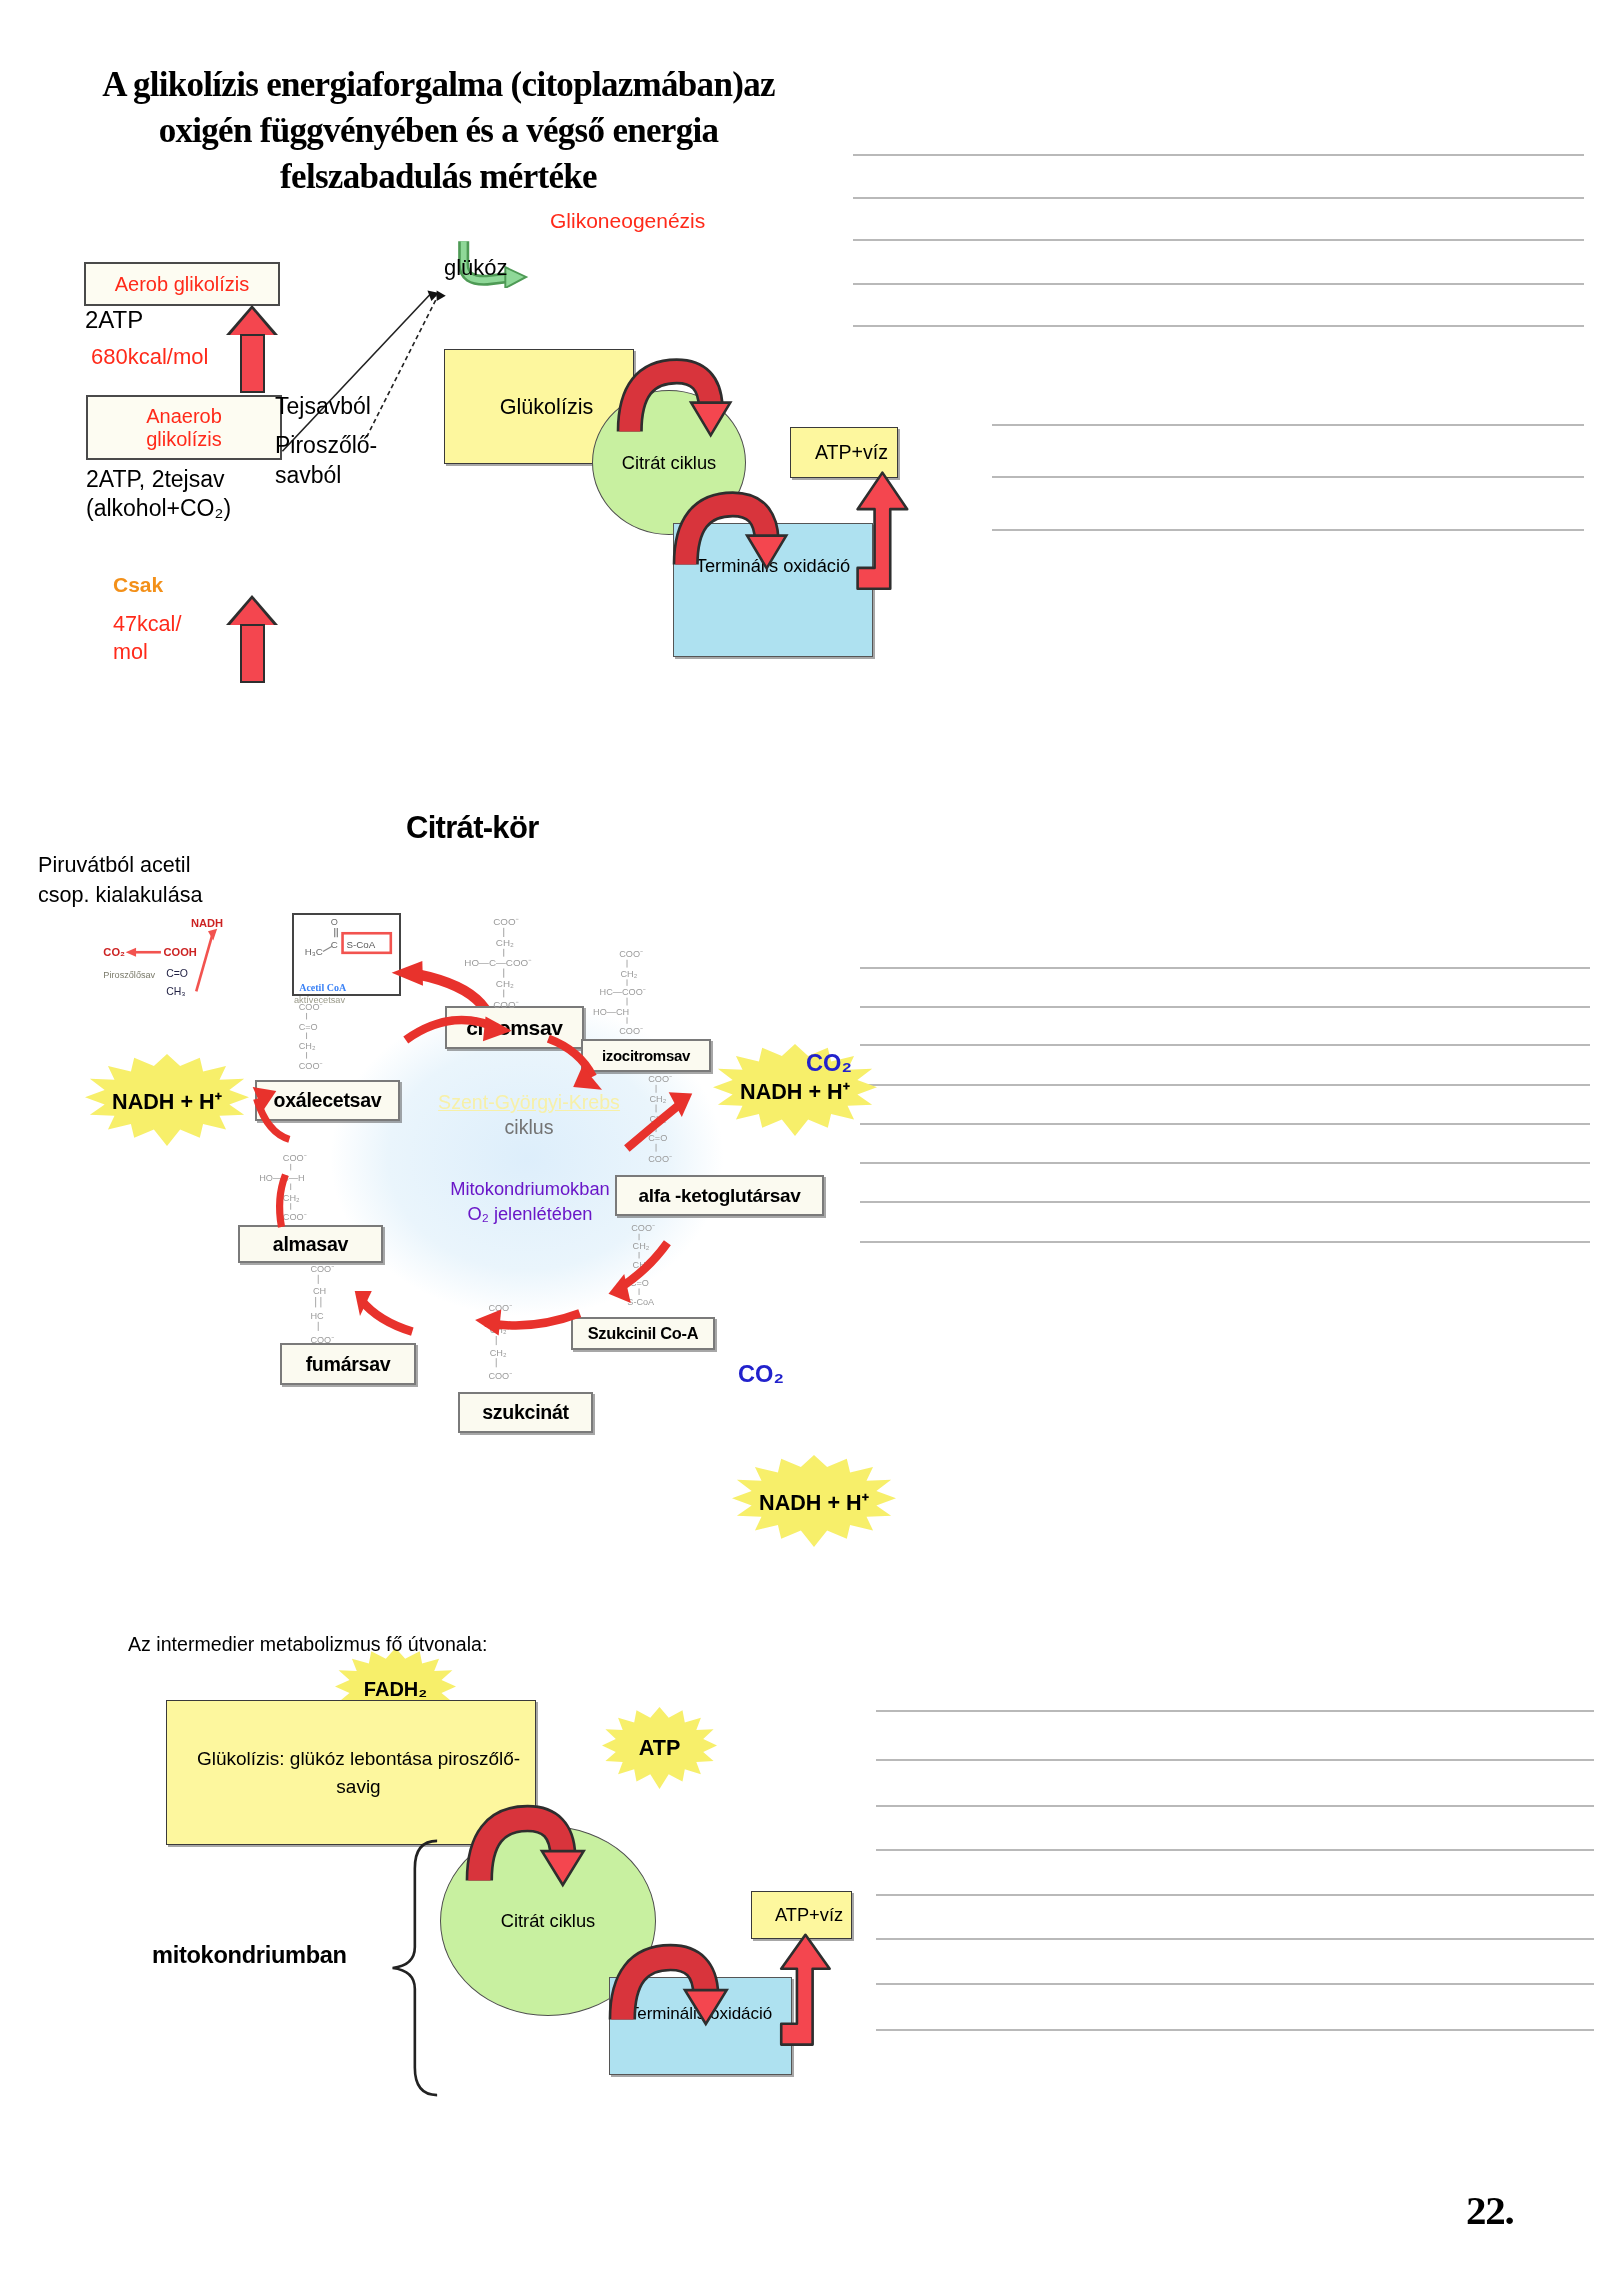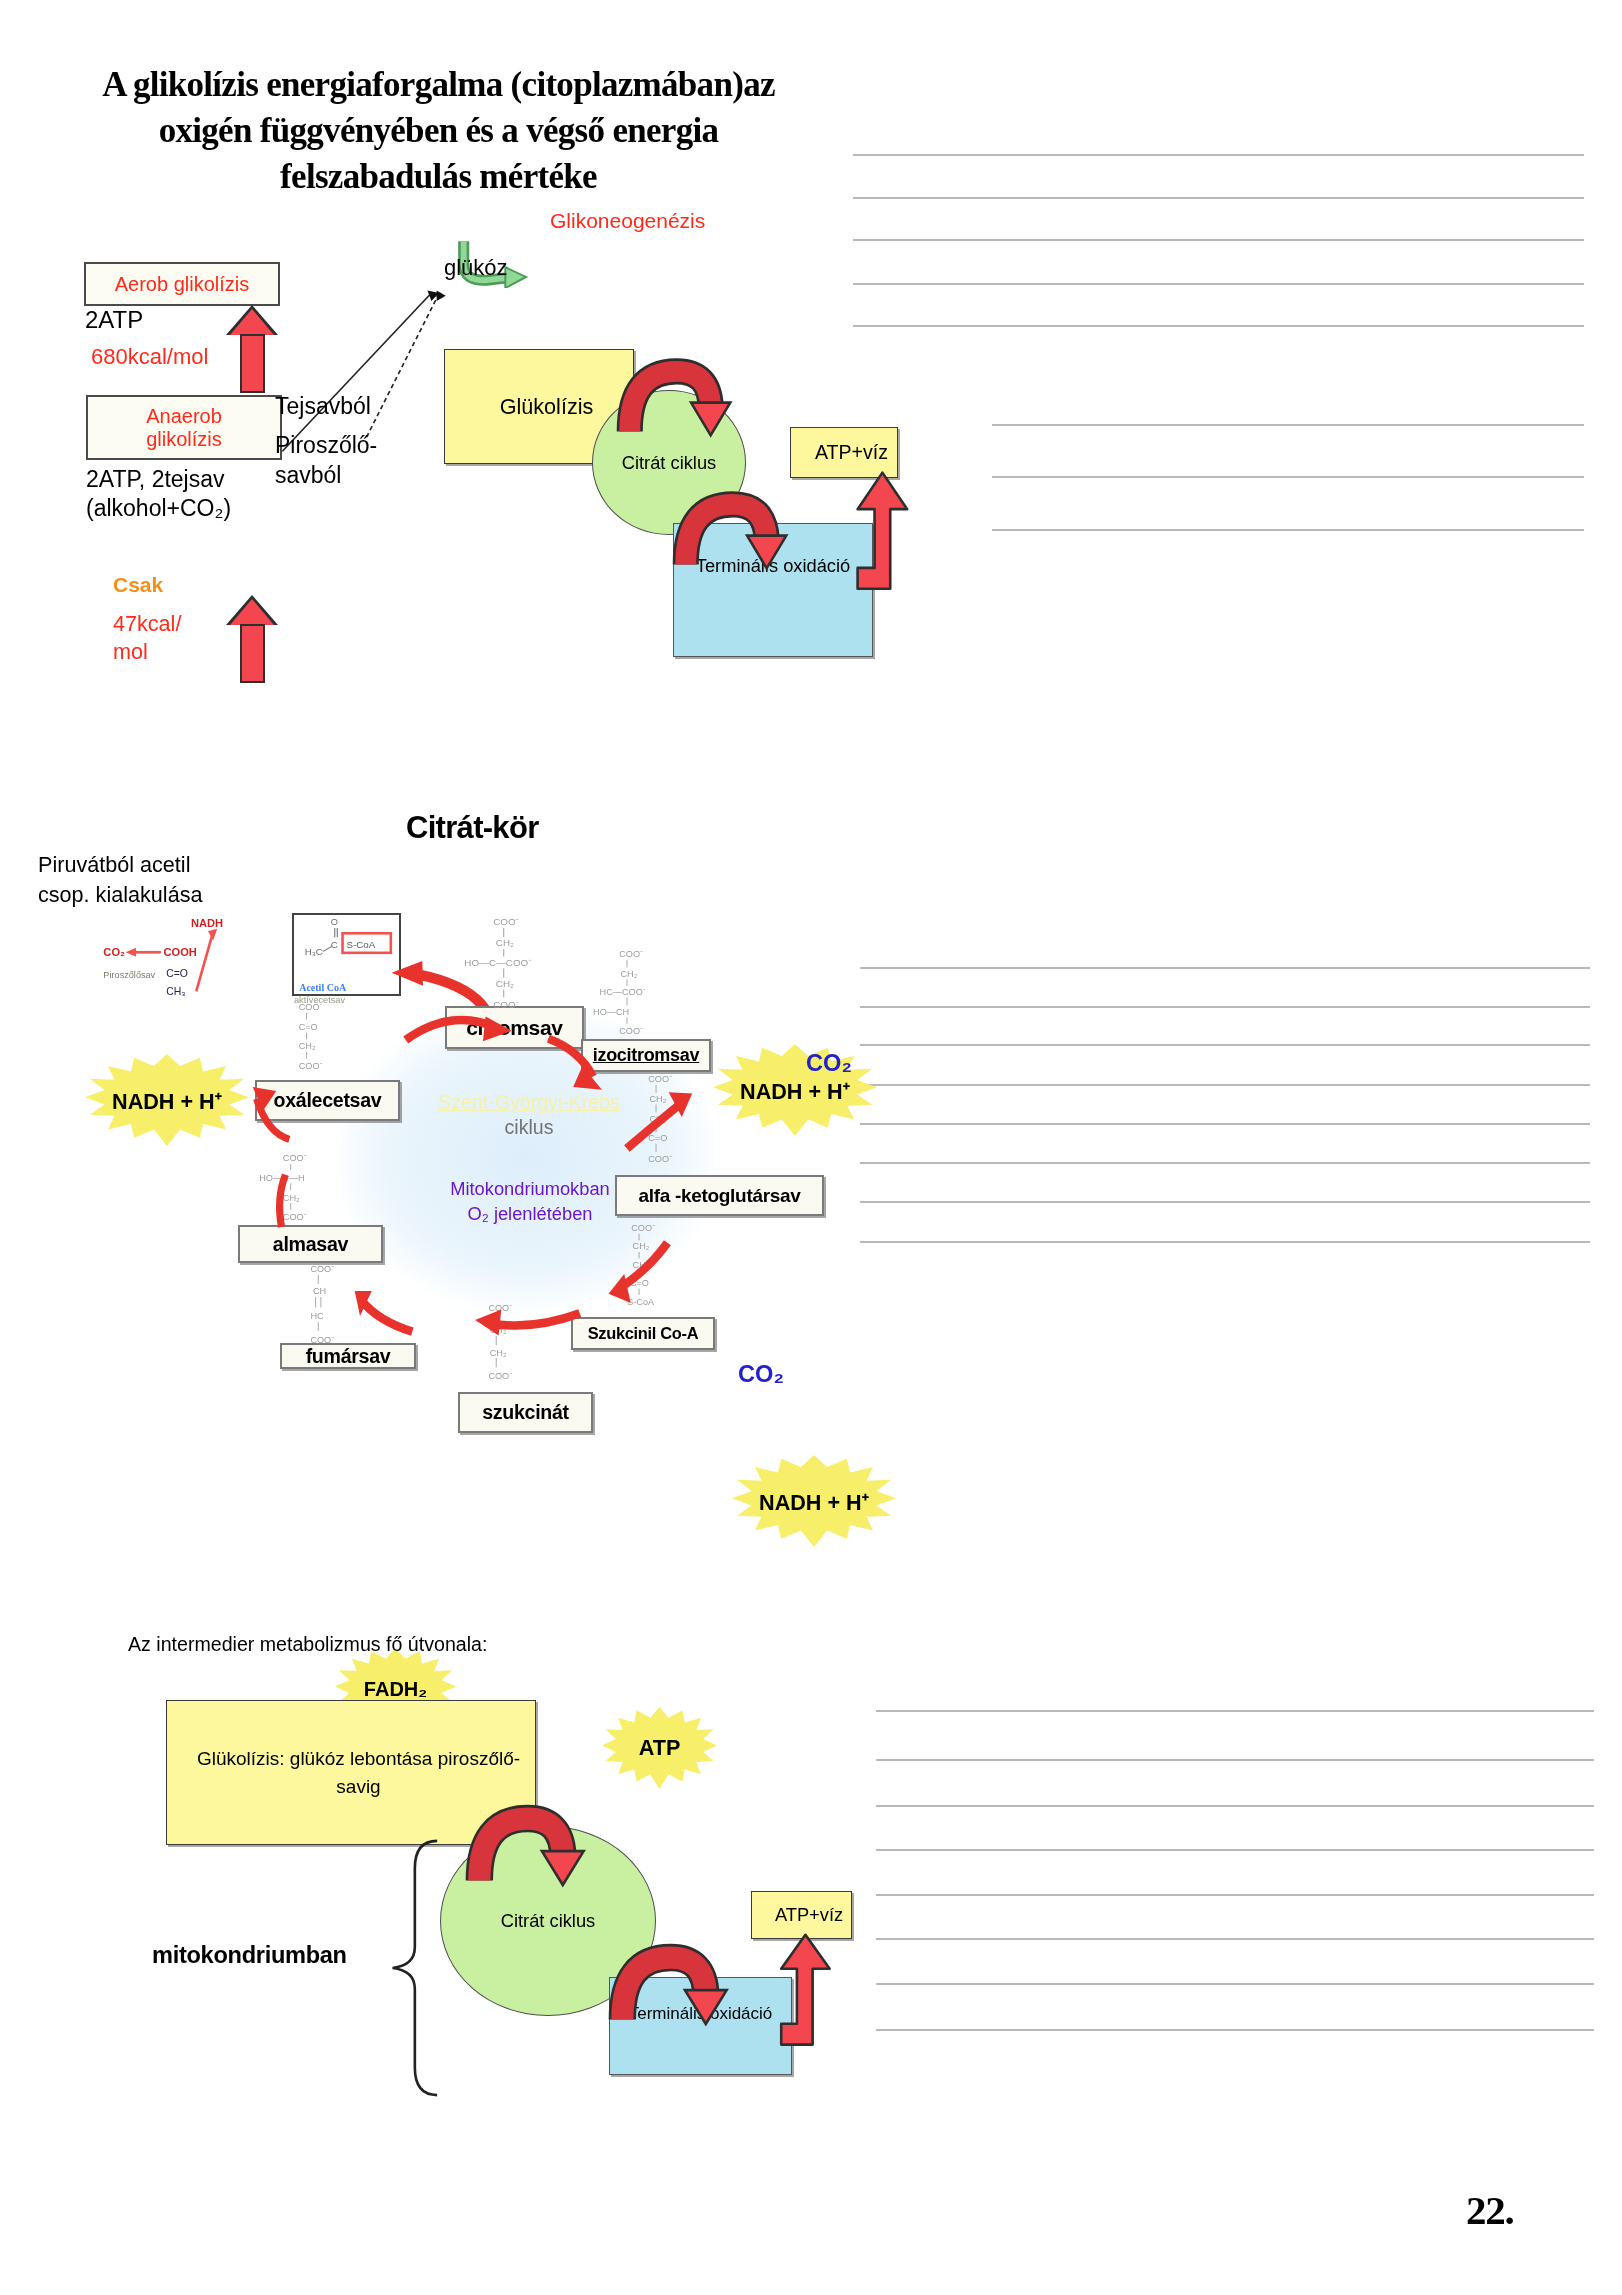--- a/index.html
+++ b/index.html
@@ -219,33 +219,33 @@
   <path d="M280,170 Q300,80 150,55" fill="none" stroke="#e8322c" stroke-width="16"></path>
   <path d="M175,38 L128,56 L176,76 Z" fill="#e8322c"></path>
 </svg>
 
 <div class="abs namebox" style="left:255px;top:1080px;width:145px;height:41px;font-size:19.6px;">
   <span>oxálecetsav</span>
 </div>
 <div class="abs namebox" style="left:445px;top:1006px;width:139px;height:43px;font-size:21px;">
   <span>citromsav</span>
 </div>
-<div class="abs namebox" style="left:581px;top:1039px;width:130px;height:33px;font-size:18px;text-decoration:underline;">
+<div class="abs namebox" style="left:581px;top:1039px;width:130px;height:33px;font-size:15px;">
   <span>izocitromsav</span>
 </div>
 <div class="abs namebox" style="left:615px;top:1175px;width:209px;height:41px;font-size:19px;">
   <span>alfa -ketoglutársav</span>
 </div>
 <div class="abs namebox" style="left:571px;top:1317px;width:144px;height:33px;font-size:16.4px;">
   <span>Szukcinil Co-A</span>
 </div>
 <div class="abs namebox" style="left:458px;top:1392px;width:135px;height:41px;font-size:19.6px;">
   <span>szukcinát</span>
 </div>
-<div class="abs namebox" style="left:280px;top:1343px;width:136px;height:26px;font-size:19.6px;">
+<div class="abs namebox" style="left:280px;top:1343px;width:136px;height:42px;font-size:19.6px;">
   <span>fumársav</span>
 </div>
 <div class="abs namebox" style="left:238px;top:1225px;width:145px;height:38px;font-size:19.6px;">
   <span>almasav</span>
 </div>
 
 <svg class="abs" style="left:442px;top:916px;width:151px;height:105px;" viewBox="0 0 230 160" width="151" height="105">
   <g font-family="Liberation Sans" font-size="15" fill="#9a9a9a" stroke="#9a9a9a" stroke-width="1.4">
     <text x="78" y="14" stroke="none">COO⁻</text>
     <line x1="94" y1="18" x2="94" y2="32"></line>

